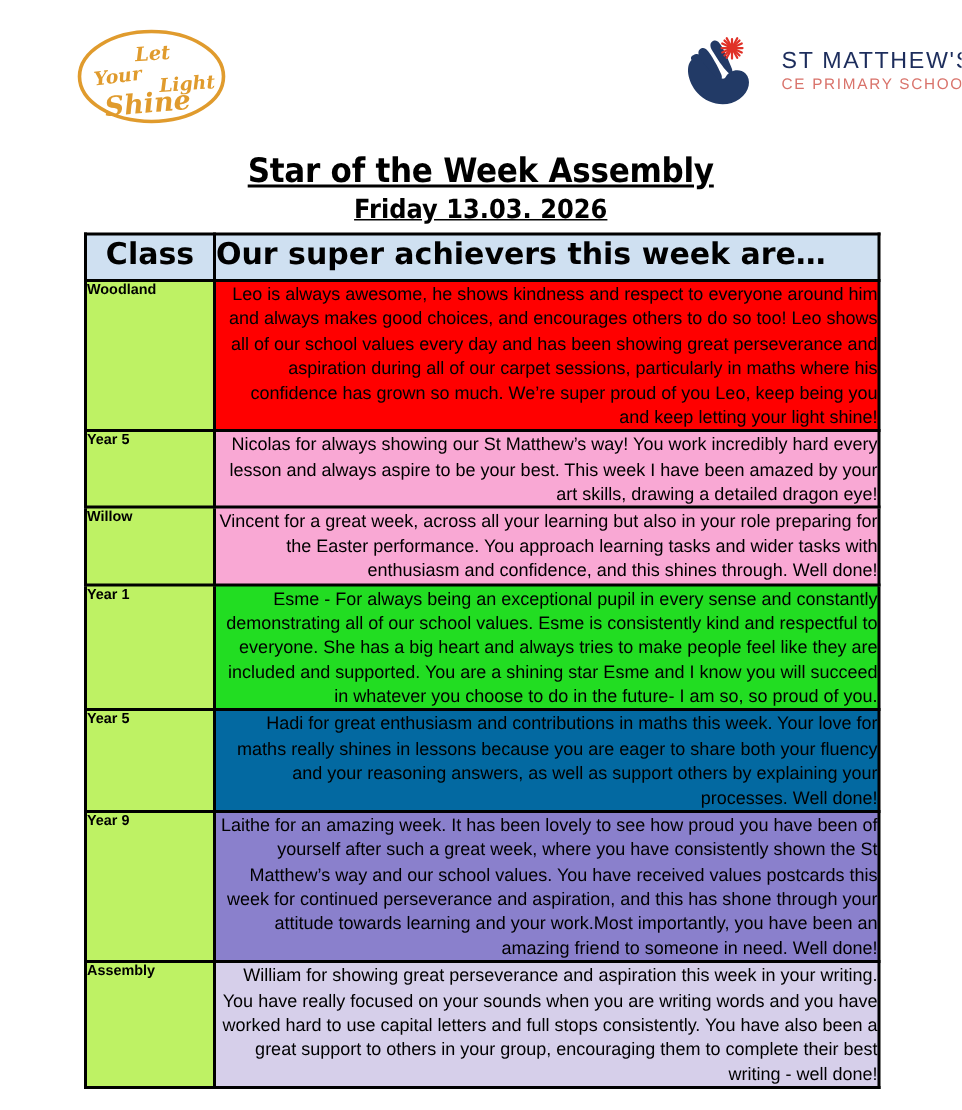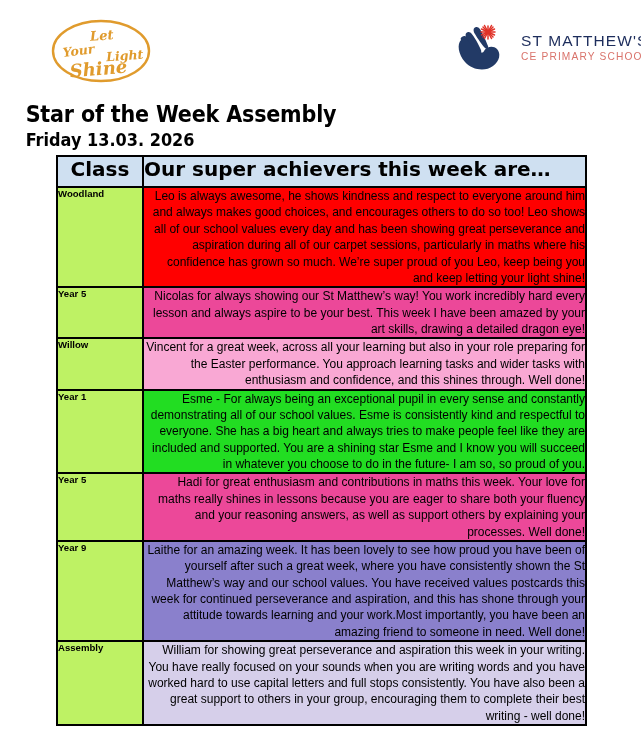--- a/index.html
+++ b/index.html
@@ -57,22 +57,23 @@
     font-size: 10.2px;
     letter-spacing: 1.15px;
     color: #d9736b;
     line-height: 1.2;
     margin-top: 2px;
     white-space: nowrap;
   }
 
   
   .titles {
-    text-align: left;
+    text-align: center;
     margin-top: 10px;
+    text-decoration: underline;
   }
   .doc-title {
     font-family: "DejaVu Sans", sans-serif;
     font-weight: bold;
     font-size: 22.5px;
     color: #000000;
     letter-spacing: -0.2px;
     line-height: 1.15;
     transform: scaleX(0.92);
   }
@@ -212,33 +213,33 @@
         <th class="hdr-text">Our super achievers this week are…</th>
       </tr>
     </thead>
     <tbody>
         <tr>
           <td class="class-cell">Woodland</td>
           <td class="text-cell" style="background: rgb(255, 0, 0);"> Leo is always awesome, he shows kindness and respect to everyone around him and always makes good choices, and encourages others to do so too! Leo shows all of our school values every day and has been showing great perseverance and aspiration during all of our carpet sessions, particularly in maths where his confidence has grown so much. We’re super proud of you Leo, keep being you and keep letting your light shine!</td>
         </tr>
         <tr>
           <td class="class-cell">Year 5</td>
-          <td class="text-cell" style="background: #ec4899;">Nicolas for always showing our St Matthew’s way! You work incredibly hard every lesson and always aspire to be your best. This week I have been amazed by your art skills, drawing a detailed dragon eye!</td>
+          <td class="text-cell" style="background: #f9a8d4;">Nicolas for always showing our St Matthew’s way! You work incredibly hard every lesson and always aspire to be your best. This week I have been amazed by your art skills, drawing a detailed dragon eye!</td>
         </tr>
         <tr>
           <td class="class-cell">Willow</td>
           <td class="text-cell" style="background: #f9a8d4;">Vincent for a great week, across all your learning but also in your role preparing for the Easter performance. You approach learning tasks and wider tasks with enthusiasm and confidence, and this shines through. Well done!</td>
         </tr>
         <tr>
           <td class="class-cell">Year 1</td>
           <td class="text-cell" style="background: rgb(34, 221, 34);">Esme - For always being an exceptional pupil in every sense and constantly demonstrating all of our school values. Esme is consistently kind and respectful to everyone. She has a big heart and always tries to make people feel like they are included and supported. You are a shining star Esme and I know you will succeed in whatever you choose to do in the future- I am so, so proud of you.</td>
         </tr>
         <tr>
           <td class="class-cell">Year 5</td>
-          <td class="text-cell" style="background: #ec4899;">Hadi for great enthusiasm and contributions in maths this week. Your love for maths really shines in lessons because you are eager to share both your fluency and your reasoning answers, as well as support others by explaining your processes. Well done!</td>
+          <td class="text-cell" style="background: #0369a1;">Hadi for great enthusiasm and contributions in maths this week. Your love for maths really shines in lessons because you are eager to share both your fluency and your reasoning answers, as well as support others by explaining your processes. Well done!</td>
         </tr>
         <tr>
           <td class="class-cell">Year 9</td>
           <td class="text-cell" style="background: rgb(138, 128, 204);">Laithe for an amazing week. It has been lovely to see how proud you have been of yourself after such a great week, where you have consistently shown the St Matthew’s way and our school values. You have received values postcards this week for continued perseverance and aspiration, and this has shone through your attitude towards learning and your work.Most importantly, you have been an amazing friend to someone in need.  Well done!</td>
         </tr>
         <tr>
           <td class="class-cell">Assembly</td>
           <td class="text-cell" style="background: rgb(214, 207, 234);">William for showing great perseverance and aspiration this week in your writing. You have really focused on your sounds when you are writing words and you have worked hard to use capital letters and full stops consistently. You have also been a great support to others in your group, encouraging them to complete their best writing - well done!</td>
         </tr>
       </tbody>

